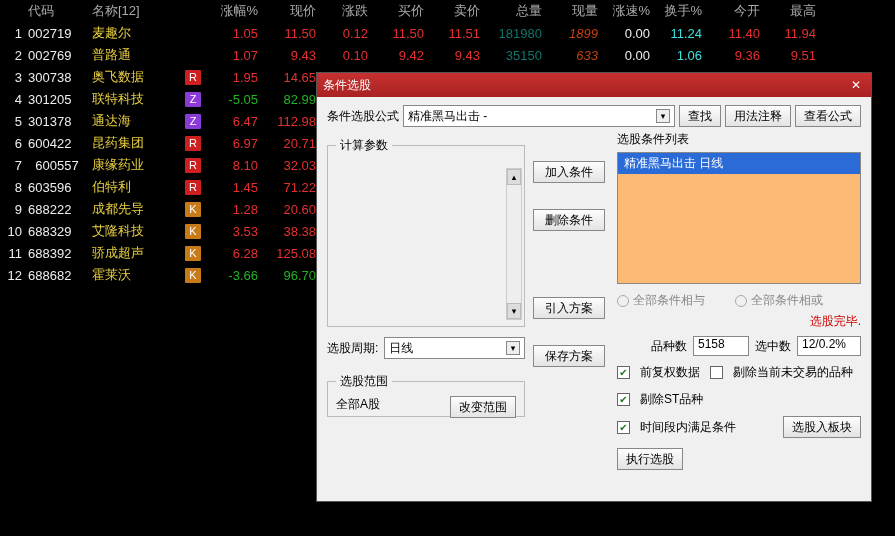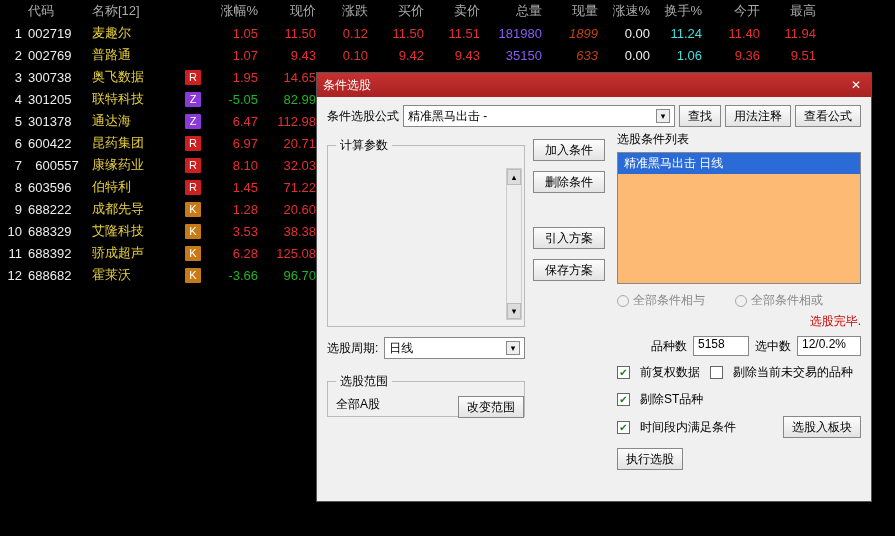--- a/index.html
+++ b/index.html
@@ -29,21 +29,21 @@
   .c-bid  { width: 56px; }
   .c-ask  { width: 56px; }
   .c-vol  { width: 62px; }
   .c-cvol { width: 56px; }
   .c-spd  { width: 52px; }
   .c-trn  { width: 52px; }
   .c-opn  { width: 58px; }
   .c-hi   { width: 56px; }
   .red { color: #e53030; }
   .green { color: #22b422; }
-  .yellow { color: #8b5cf6; }
+  .yellow { color: #0f766e; }
   .white { color: #eee; }
   .cyan { color: #3fe0e0; }
   .magenta { color: #c2410c; font-style: italic; }
   .gray { color: #aaa; }
   .flag-box { display: inline-block; width: 16px; height: 15px; line-height: 14px; text-align: center; font-size: 11px; color: #fff; border-radius: 1px; }
   .flag-R { background: #cc2020; }
   .flag-Z { background: #8a3ad6; }
   .flag-K { background: #c77b18; }
 
   
@@ -69,33 +69,33 @@
   .select-f {
     flex: 1; height: 22px; border: 1px solid #888; background: #fff;
     display: flex; align-items: center; justify-content: space-between;
     padding: 0 4px; font-size: 12px;
   }
   .dd-btn { width: 14px; height: 14px; border: 1px solid #888; background: #eee; font-size: 9px; text-align: center; line-height: 12px; }
   .btn {
     height: 22px; padding: 0 8px; border: 1px solid #888;
     background: linear-gradient(#fdfdfd,#e3e3e3); font-size: 12px;
   }
-  fieldset { border: 1px solid #bbb; padding: 6px 0 8px 8px; margin: 0; }
+  fieldset { border: 1px solid #bbb; padding: 6px 8px 8px 8px; margin: 0; }
   legend { padding: 0 4px; font-size: 12px; }
   .left-col { position: absolute; left: 10px; top: 40px; width: 198px; }
   .fs-params { height: 190px; position: relative; }
   .fs-params .msg { color: #333; margin-top: 6px; }
   .scroll-track { position:absolute; right:2px; top:14px; bottom:6px; width:16px; background:#eee; border:1px solid #ccc; }
   .scroll-arrow { height:16px; background:#ddd; border:1px solid #bbb; font-size:9px; text-align:center; line-height:14px; }
   .scroll-arrow.bot { position:absolute; bottom:0; left:0; right:0; }
   .period-row { display:flex; align-items:center; margin-top:10px; gap:6px; }
   .select-sm { width: 100px; }
   .fs-scope { margin-top: 14px; height: 44px; display:flex; justify-content:space-between; align-items:flex-start; }
 
-  .mid-col { position:absolute; left: 216px; top: 42px; width: 76px; display:flex; flex-direction:column; gap:10px; }
+  .mid-col { position:absolute; left: 216px; top: 64px; width: 76px; display:flex; flex-direction:column; gap:26px; }
   .mid-col .btn { width: 72px; }
   .sp { height: 14px; }
 
   .right-col { position:absolute; left: 300px; right: 10px; top: 34px; }
   .list-box { border: 1px solid #888; background:#fdba74; height: 132px; margin-top:4px; overflow:hidden; }
   .list-item { background:#2a6bd8; color:#fff; padding:2px 6px; }
   .radio-row { display:flex; gap: 30px; margin-top:8px; color:#888; align-items:center; }
   .rb { width:12px;height:12px;border:1px solid #aaa;border-radius:50%; display:inline-block; vertical-align:middle; margin-right:4px;}
   .done { color:#c00; text-align:right; margin-top:4px; }
   .chk-row { display:flex; align-items:center; margin-top:8px; gap:4px; }

